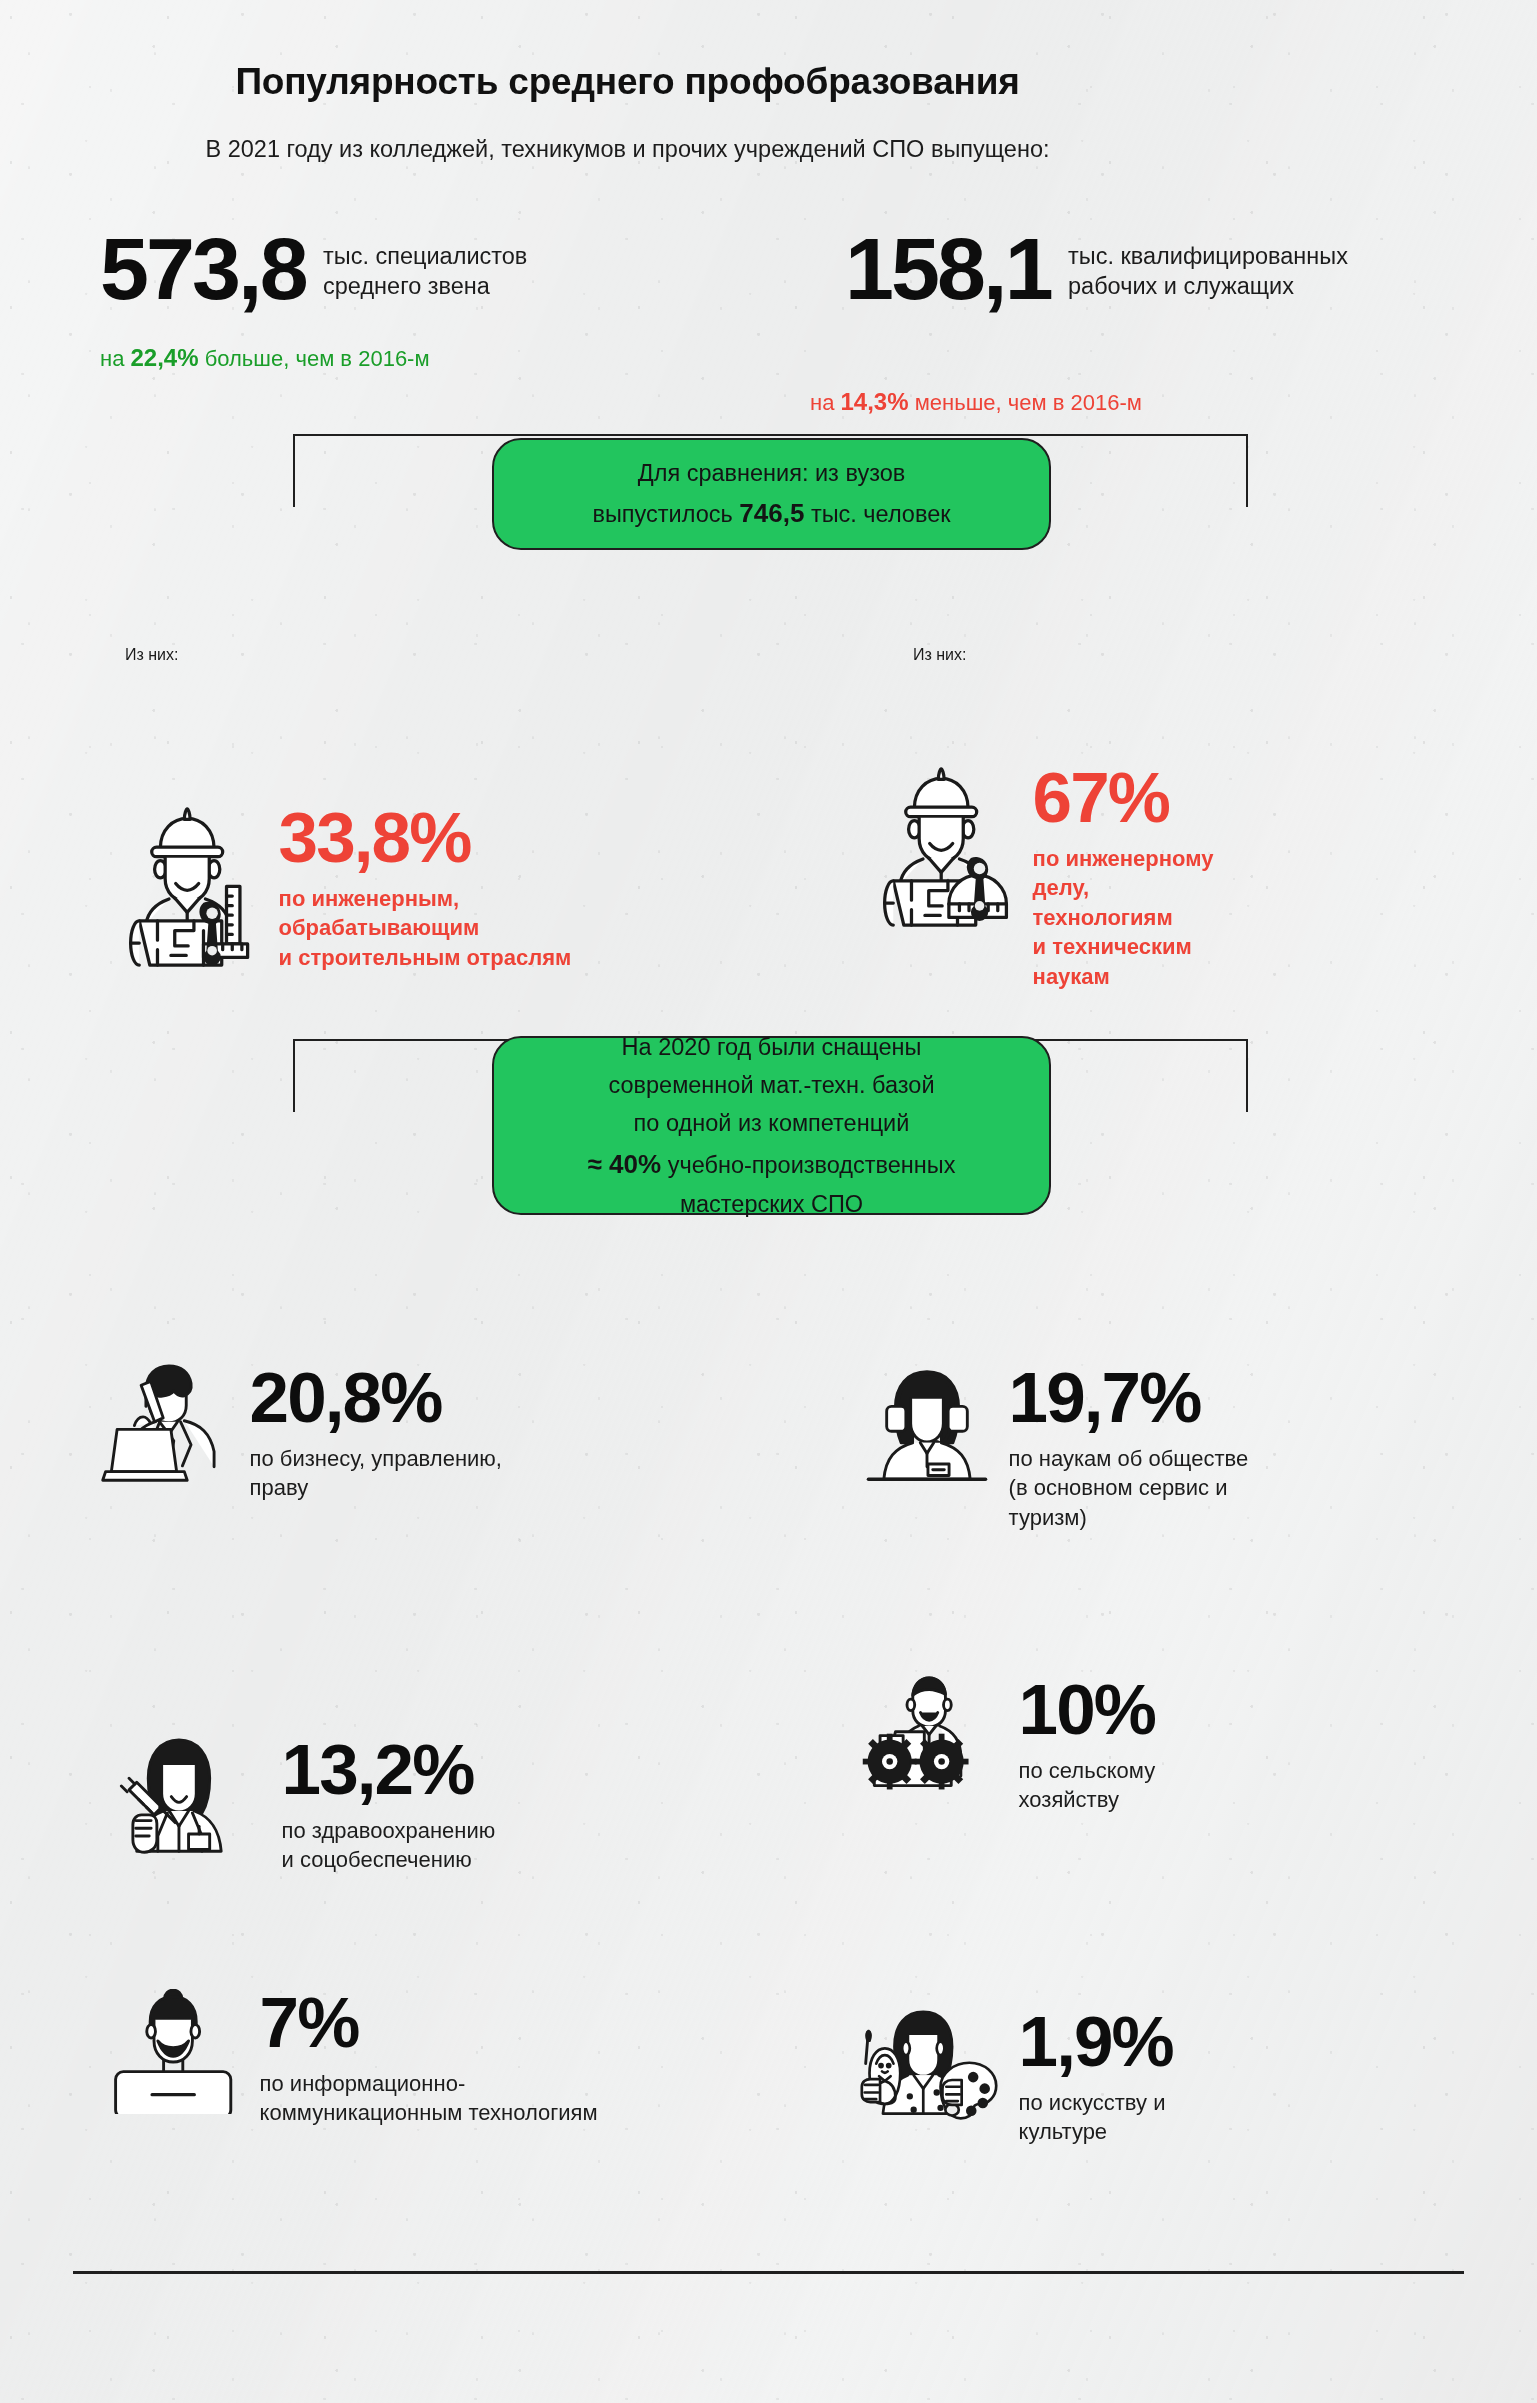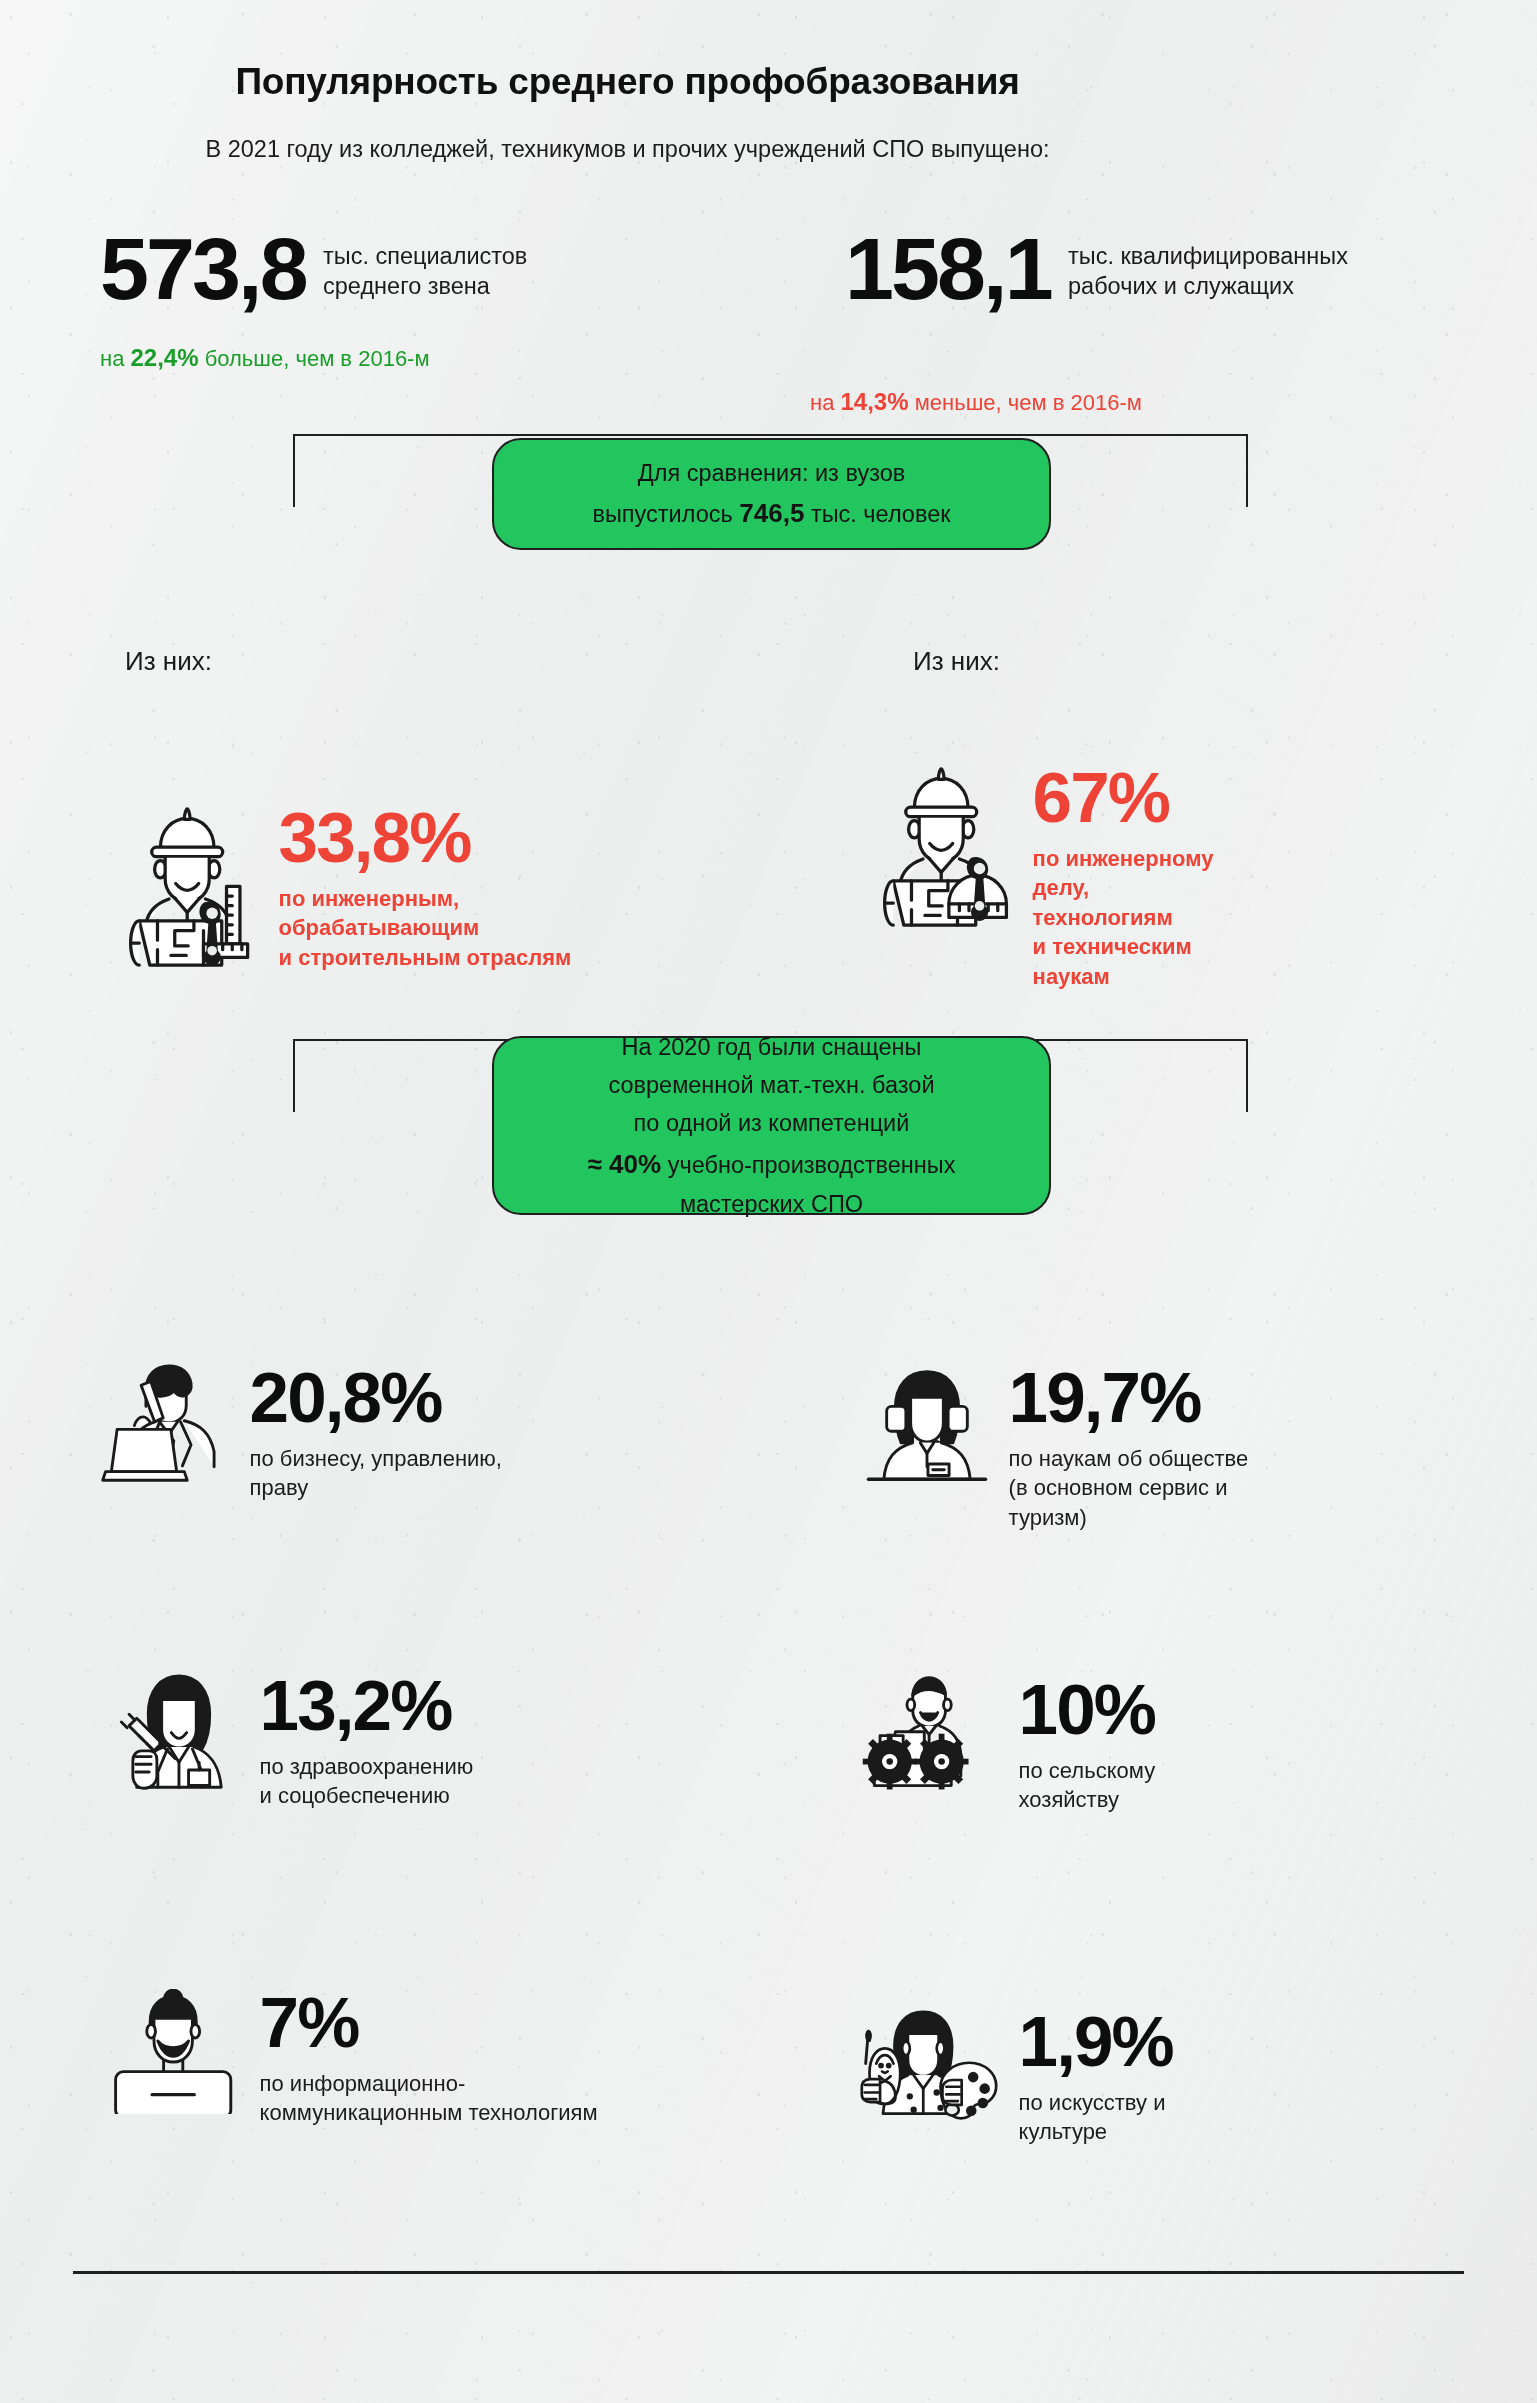--- a/index.html
+++ b/index.html
@@ -74,38 +74,38 @@
     text-align:center;font-size:23.5px;line-height:1.62;color:#141414;
   }
   .callout b{font-weight:700;font-size:26px;}
 
   #bracket1{left:293px;top:434px;width:951px;height:71px;}
   #callout1{left:492px;top:438px;width:555px;height:108px;}
   #bracket2{left:293px;top:1039px;width:951px;height:71px;}
   #callout2{left:492px;top:1036px;width:555px;height:175px;}
 
   
-  .fromthese{position:absolute;top:646px;font-size:26px;color:#1a1a1a;}
+  .fromthese{position:absolute;top:646px;font-size:16px;color:#1a1a1a;}
   .fromthese.left{left:125px;}
   .fromthese.right{left:913px;}
 
   
   .cat{position:absolute;display:flex;align-items:flex-start;}
   .cat .ico{flex:0 0 auto;display:block;}
   .cat .txt{padding-left:9.6px;}
   .pct{font-size:71px;font-weight:700;line-height:.96;letter-spacing:-1.9px;color:#0d0d0d;}
   .pct.red{color:#ee4337;}
   .plabel{margin-top:11.5px;font-size:22px;line-height:1.34;color:#1c1c1c;}
   .plabel.red{color:#ee4337;font-weight:700;}
 
   #cat-eng-l{left:115px;top:804px;}
   #cat-eng-r{left:869px;top:764px;}
   #cat-biz  {left:96px;top:1364px;}
   #cat-soc  {left:855px;top:1364px;}
-  #cat-med  {left:106px;top:1672px;}
+  #cat-med  {left:106px;top:1736px;gap:22px;}
   #cat-agr  {left:855px;top:1676px;}
   #cat-it   {left:106px;top:1989px;}
   #cat-art  {left:850px;top:2008px;}
 
   
   .rule{position:absolute;left:73px;top:2271px;width:1391px;height:2.9px;background:#1f1f1f;}
   .source{position:absolute;left:73px;top:2300px;font-size:22px;color:#141414;}
 </style>
 </head>
 <body>

